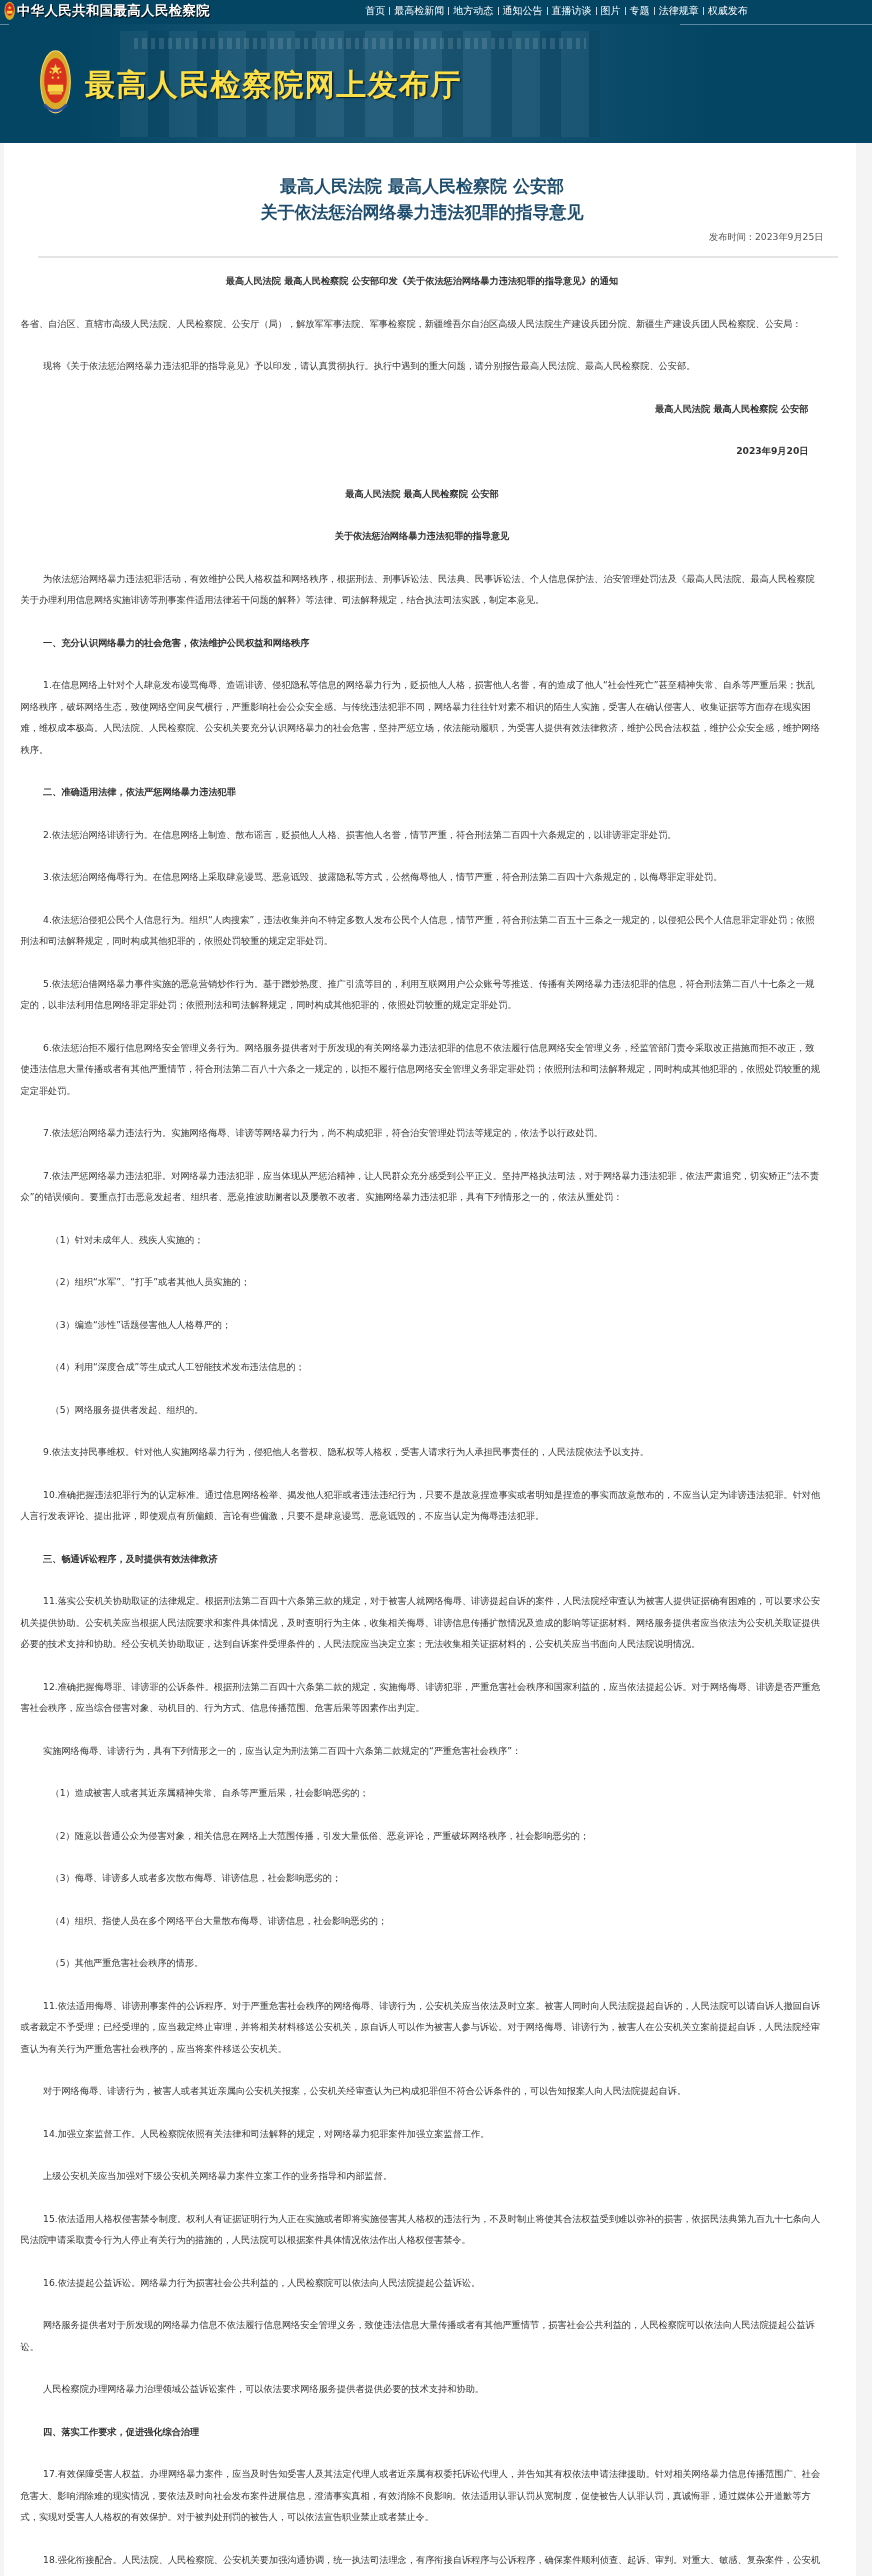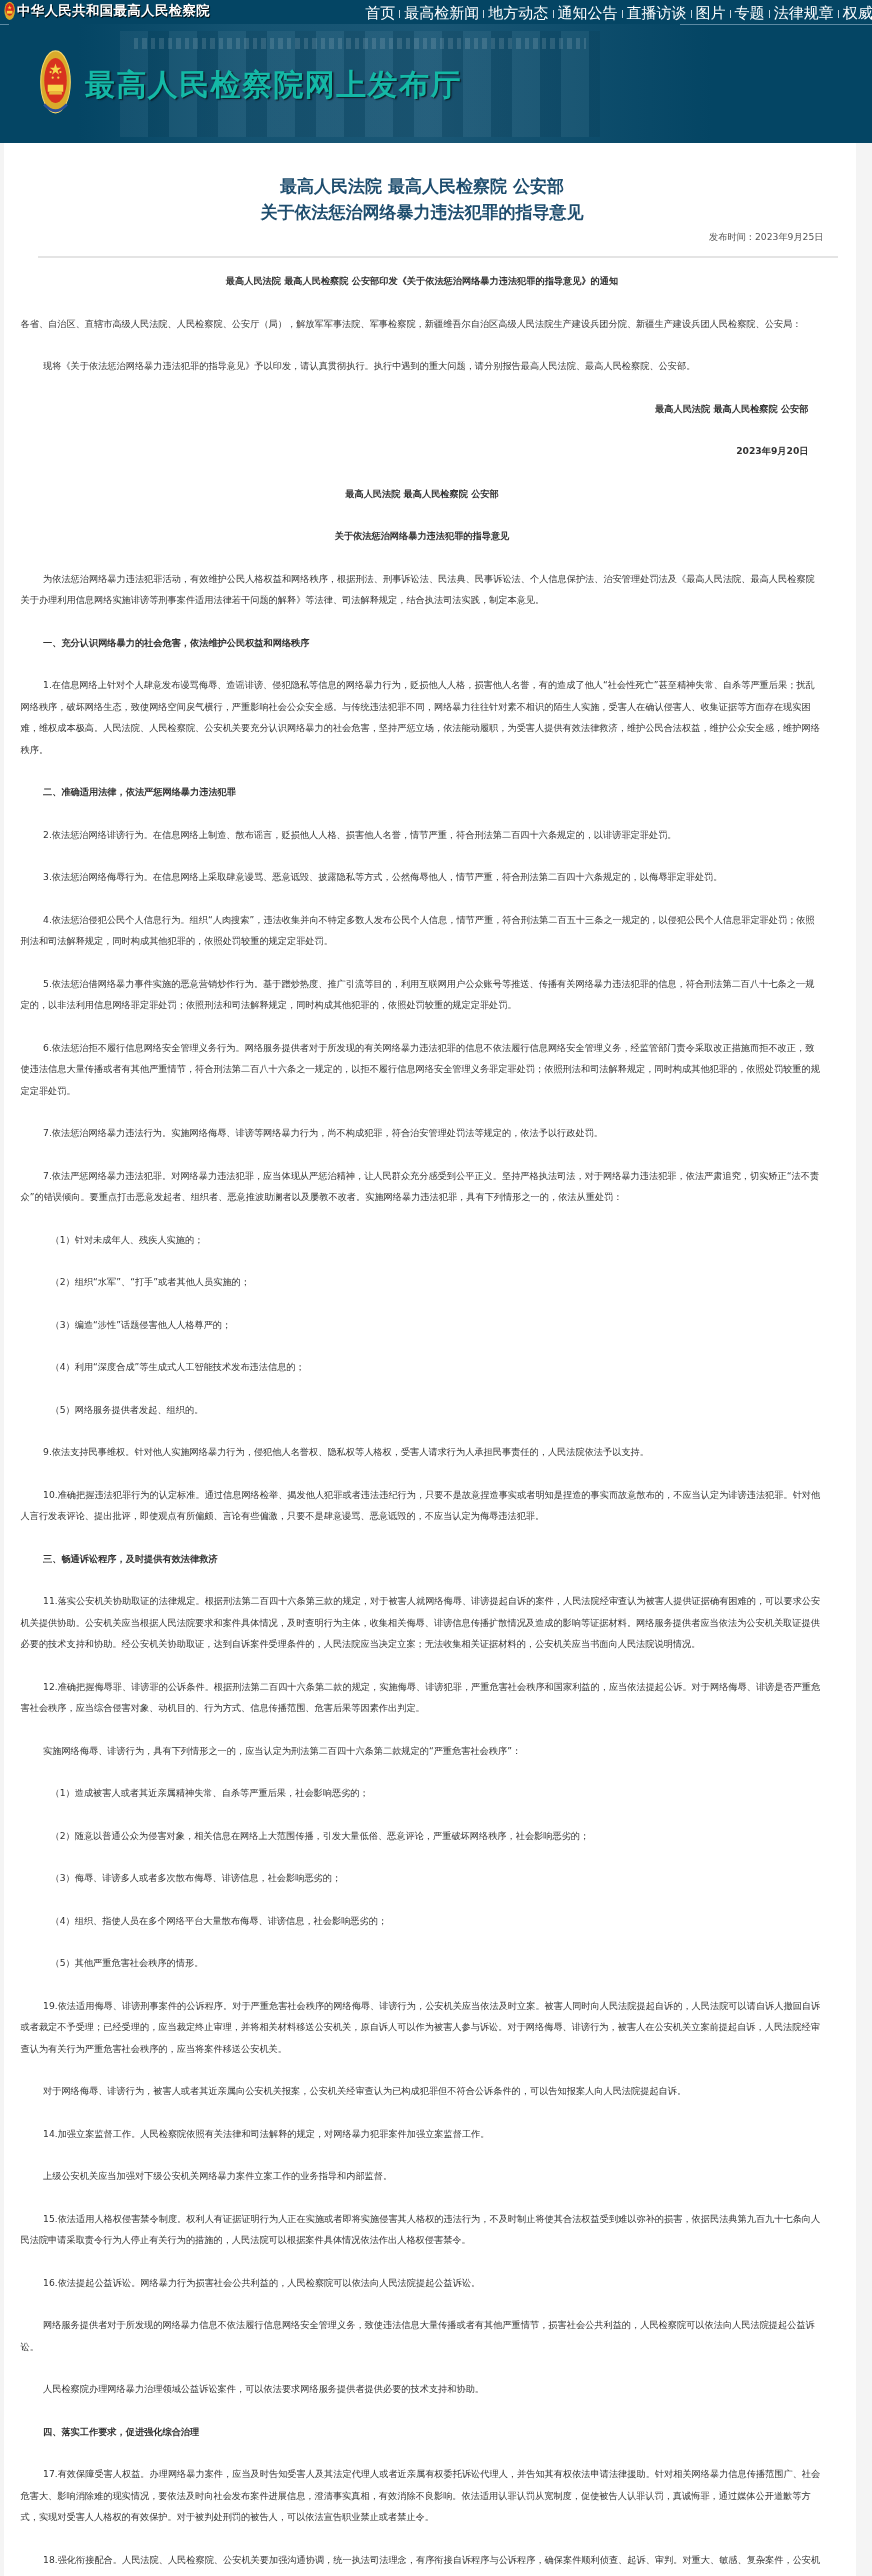--- a/index.html
+++ b/index.html
@@ -10,24 +10,24 @@
   .header .bg-building::before { content: ""; position: absolute; left: 42px; top: 7px; width: 480px; height: 106px;
     background: repeating-linear-gradient(90deg, rgba(255,255,255,0.05) 0 28px, rgba(0,0,0,0.06) 28px 49px); }
   .header .bg-building::after { content: ""; position: absolute; left: 56px; top: 14px; width: 452px; height: 11.3px;
     background: repeating-linear-gradient(90deg, rgba(255,255,255,0.12) 0 4.2px, rgba(0,0,0,0) 4.2px 8.5px); }
   .topbar { position: absolute; left: 0; top: 0; width: 788px; height: 24px; }
   .topbar .line-left { position: absolute; left: 0; top: 24px; width: 8.5px; height: 0.7px; background: #5d8aa3; }
   .topbar .line-right { position: absolute; left: 680px; top: 24px; width: 192px; height: 0.7px; background: #5d8aa3; }
   .mini-emblem { position: absolute; left: 4.2px; top: 1.4px; width: 11.3px; height: 21px; }
   .site-name { position: absolute; left: 17px; top: 2.1px; font-family: "DejaVu Serif", "Liberation Serif", serif; font-weight: bold; color: #fff; font-size: 13.4px; letter-spacing: 0.4px; text-shadow: 0.7px 0.7px 0.7px #000; white-space: nowrap; }
   .nav { position: absolute; left: 361px; top: 4.2px; display: flex; align-items: center; white-space: nowrap; }
-  .nav a { color: #fff; text-decoration: none; font-size: 15px; padding: 0 4.2px; }
+  .nav a { color: #fff; text-decoration: none; font-size: 10px; padding: 0 4.2px; }
   .nav .sep { display: inline-block; width: 0.7px; height: 7.8px; background: #c8d6de; }
   .big-emblem { position: absolute; left: 40px; top: 48px; width: 31px; height: 72px; }
-  .hall-title { position: absolute; left: 85px; top: 65px; font-family: "DejaVu Serif", "Liberation Serif", serif; font-weight: bold; color: #14b8a6; font-size: 30px; letter-spacing: 1.4px; text-shadow: 1.4px 1.4px 1.4px #0d1c26; white-space: nowrap; }
+  .hall-title { position: absolute; left: 85px; top: 65px; font-family: "DejaVu Serif", "Liberation Serif", serif; font-weight: bold; color: #fde047; font-size: 30px; letter-spacing: 1.4px; text-shadow: 1.4px 1.4px 1.4px #0d1c26; white-space: nowrap; }
 
   .main { position: relative; width: 852px; margin-left: 3.5px; background: #fff; padding: 30px 32px 92px 17px; min-height: 2433px; }
   .art-title { text-align: center; color: #1e4d6e; font-weight: bold; font-size: 17px; line-height: 26px; }
   .pub-time { text-align: right; font-size: 9.2px; color: #555; margin-top: 5.6px; }
   .rule { height: 1.4px; background: #e4e4e4; margin: 12.7px 0 0 18.3px; width: 337px; width: calc(100% - 18.3px + 15.5px); margin-left: 17px; }
   .content { padding-left: 0; font-size: 9.2px; line-height: 21.5px; color: #333; }
   .content p { margin-top: 10.6px; }
   .content .center { text-align: center; font-weight: bold; }
   .content .right { text-align: right; font-weight: bold; padding-right: 15px; }
   .content .indent { text-indent: 2.45em; }
@@ -121,21 +121,21 @@
     <p class="indent gap">10.准确把握违法犯罪行为的认定标准。通过信息网络检举、揭发他人犯罪或者违法违纪行为，只要不是故意捏造事实或者明知是捏造的事实而故意散布的，不应当认定为诽谤违法犯罪。针对他人言行发表评论、提出批评，即使观点有所偏颇、言论有些偏激，只要不是肆意谩骂、恶意诋毁的，不应当认定为侮辱违法犯罪。</p>
     <p class="h gap">三、畅通诉讼程序，及时提供有效法律救济</p>
     <p class="indent gap">11.落实公安机关协助取证的法律规定。根据刑法第二百四十六条第三款的规定，对于被害人就网络侮辱、诽谤提起自诉的案件，人民法院经审查认为被害人提供证据确有困难的，可以要求公安机关提供协助。公安机关应当根据人民法院要求和案件具体情况，及时查明行为主体，收集相关侮辱、诽谤信息传播扩散情况及造成的影响等证据材料。网络服务提供者应当依法为公安机关取证提供必要的技术支持和协助。经公安机关协助取证，达到自诉案件受理条件的，人民法院应当决定立案；无法收集相关证据材料的，公安机关应当书面向人民法院说明情况。</p>
     <p class="indent gap">12.准确把握侮辱罪、诽谤罪的公诉条件。根据刑法第二百四十六条第二款的规定，实施侮辱、诽谤犯罪，严重危害社会秩序和国家利益的，应当依法提起公诉。对于网络侮辱、诽谤是否严重危害社会秩序，应当综合侵害对象、动机目的、行为方式、信息传播范围、危害后果等因素作出判定。</p>
     <p class="indent gap">实施网络侮辱、诽谤行为，具有下列情形之一的，应当认定为刑法第二百四十六条第二款规定的“严重危害社会秩序”：</p>
     <p class="sub gap">（1）造成被害人或者其近亲属精神失常、自杀等严重后果，社会影响恶劣的；</p>
     <p class="sub gap">（2）随意以普通公众为侵害对象，相关信息在网络上大范围传播，引发大量低俗、恶意评论，严重破坏网络秩序，社会影响恶劣的；</p>
     <p class="sub gap">（3）侮辱、诽谤多人或者多次散布侮辱、诽谤信息，社会影响恶劣的；</p>
     <p class="sub gap">（4）组织、指使人员在多个网络平台大量散布侮辱、诽谤信息，社会影响恶劣的；</p>
     <p class="sub gap">（5）其他严重危害社会秩序的情形。</p>
-    <p class="indent gap">19.依法适用侮辱、诽谤刑事案件的公诉程序。对于严重危害社会秩序的网络侮辱、诽谤行为，公安机关应当依法及时立案。被害人同时向人民法院提起自诉的，人民法院可以请自诉人撤回自诉或者裁定不予受理；已经受理的，应当裁定终止审理，并将相关材料移送公安机关，原自诉人可以作为被害人参与诉讼。对于网络侮辱、诽谤行为，被害人在公安机关立案前提起自诉，人民法院经审查认为有关行为严重危害社会秩序的，应当将案件移送公安机关。</p>
+    <p class="indent gap">11.依法适用侮辱、诽谤刑事案件的公诉程序。对于严重危害社会秩序的网络侮辱、诽谤行为，公安机关应当依法及时立案。被害人同时向人民法院提起自诉的，人民法院可以请自诉人撤回自诉或者裁定不予受理；已经受理的，应当裁定终止审理，并将相关材料移送公安机关，原自诉人可以作为被害人参与诉讼。对于网络侮辱、诽谤行为，被害人在公安机关立案前提起自诉，人民法院经审查认为有关行为严重危害社会秩序的，应当将案件移送公安机关。</p>
     <p class="indent gap">对于网络侮辱、诽谤行为，被害人或者其近亲属向公安机关报案，公安机关经审查认为已构成犯罪但不符合公诉条件的，可以告知报案人向人民法院提起自诉。</p>
     <p class="indent gap">14.加强立案监督工作。人民检察院依照有关法律和司法解释的规定，对网络暴力犯罪案件加强立案监督工作。</p>
     <p class="indent gap">上级公安机关应当加强对下级公安机关网络暴力案件立案工作的业务指导和内部监督。</p>
     <p class="indent gap">15.依法适用人格权侵害禁令制度。权利人有证据证明行为人正在实施或者即将实施侵害其人格权的违法行为，不及时制止将使其合法权益受到难以弥补的损害，依据民法典第九百九十七条向人民法院申请采取责令行为人停止有关行为的措施的，人民法院可以根据案件具体情况依法作出人格权侵害禁令。</p>
     <p class="indent gap">16.依法提起公益诉讼。网络暴力行为损害社会公共利益的，人民检察院可以依法向人民法院提起公益诉讼。</p>
     <p class="indent gap">网络服务提供者对于所发现的网络暴力信息不依法履行信息网络安全管理义务，致使违法信息大量传播或者有其他严重情节，损害社会公共利益的，人民检察院可以依法向人民法院提起公益诉讼。</p>
     <p class="indent gap">人民检察院办理网络暴力治理领域公益诉讼案件，可以依法要求网络服务提供者提供必要的技术支持和协助。</p>
     <p class="h gap">四、落实工作要求，促进强化综合治理</p>
     <p class="indent gap">17.有效保障受害人权益。办理网络暴力案件，应当及时告知受害人及其法定代理人或者近亲属有权委托诉讼代理人，并告知其有权依法申请法律援助。针对相关网络暴力信息传播范围广、社会危害大、影响消除难的现实情况，要依法及时向社会发布案件进展信息，澄清事实真相，有效消除不良影响。依法适用认罪认罚从宽制度，促使被告人认罪认罚，真诚悔罪，通过媒体公开道歉等方式，实现对受害人人格权的有效保护。对于被判处刑罚的被告人，可以依法宣告职业禁止或者禁止令。</p>
     <p class="indent gap">18.强化衔接配合。人民法院、人民检察院、公安机关要加强沟通协调，统一执法司法理念，有序衔接自诉程序与公诉程序，确保案件顺利侦查、起诉、审判。对重大、敏感、复杂案件，公安机关听取人民检察院意见建议的，人民检察院应当及时提供，确保案件依法稳妥处理。完善行政执法和刑事司法衔接机制，加强协调配合，形成各单位各司其职、高效联动的常态化工作格局，依法有效惩治、治理网络暴力违法犯罪。</p>

